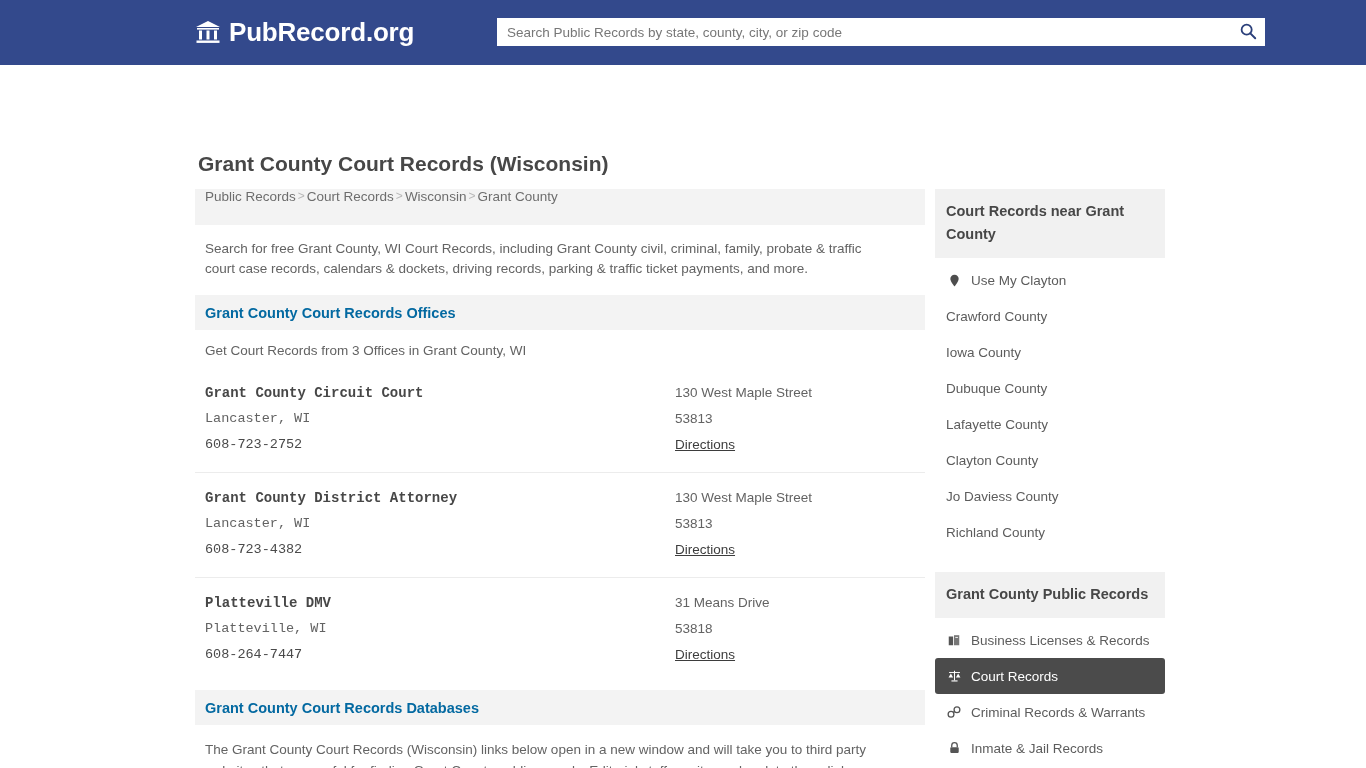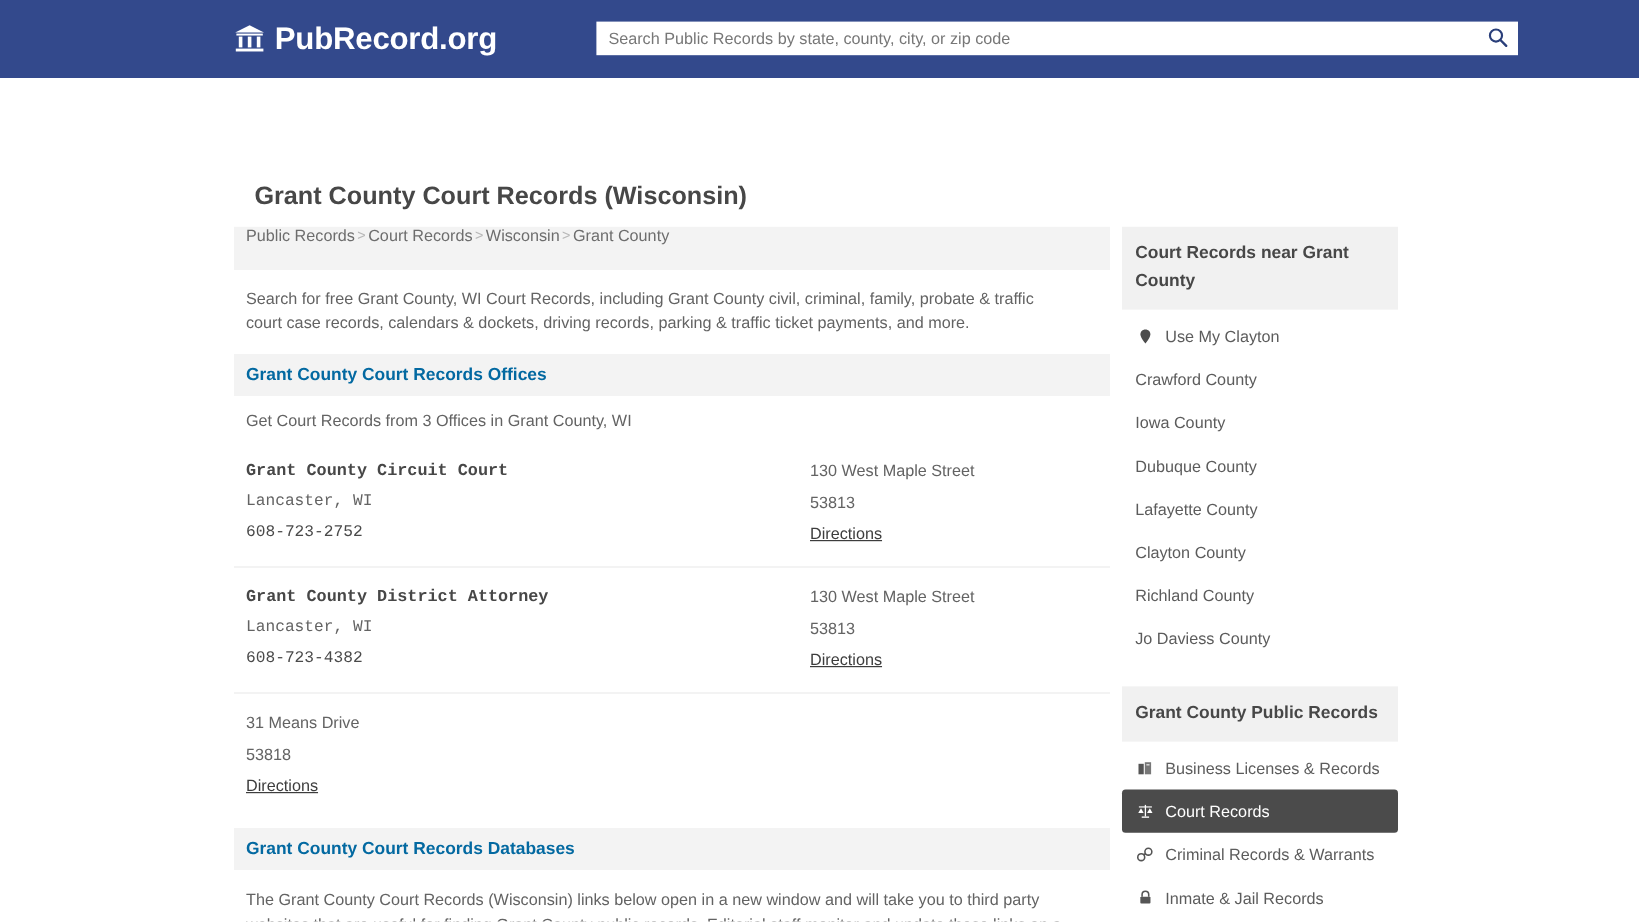--- a/index.html
+++ b/index.html
@@ -73,21 +73,21 @@
   }
   .hamburger span { display:block; height: 4px; background: #ffffff; border-radius: 1px; }
 
   
   .page {
     position: relative;
     width: 1366px;
   }
   .page-title {
     position: absolute;
-    left: 212px; top: 87px;
+    left: 198px; top: 87px;
     font-size: 21px;
     font-weight: bold;
     color: #474747;
   }
   .content {
     position: absolute;
     left: 195px; top: 124px;
     width: 730px;
   }
   .sidebar {
@@ -300,20 +300,25 @@
             <div class="office-phone">608-723-4382</div>
           </div>
           <div class="office-right">
             <div class="office-street">130 West Maple Street</div>
             <div class="office-zip">53813</div>
             <a class="directions">Directions</a>
           </div>
         </div>
 
         <div class="office-row">
+          <div class="office-left">
+            <div class="office-name">Platteville DMV</div>
+            <div class="office-line">Platteville, WI</div>
+            <div class="office-phone">608-264-7447</div>
+          </div>
           <div class="office-right">
             <div class="office-street">31 Means Drive</div>
             <div class="office-zip">53818</div>
             <a class="directions">Directions</a>
           </div>
         </div>
 
       </div>
     </div>
 
@@ -349,24 +354,24 @@
         <div class="side-item">
           <span>Dubuque County</span>
         </div>
         <div class="side-item">
           <span>Lafayette County</span>
         </div>
         <div class="side-item">
           <span>Clayton County</span>
         </div>
         <div class="side-item">
+          <span>Jo Daviess County</span>
+        </div>
+        <div class="side-item">
           <span>Richland County</span>
-        </div>
-        <div class="side-item">
-          <span>Jo Daviess County</span>
         </div>
 
       </div>
     </div>
 
     <div class="side-block-2">
       <div class="side-head">Grant County Public Records</div>
       <div class="side-list">
 
         <div class="side-item">

